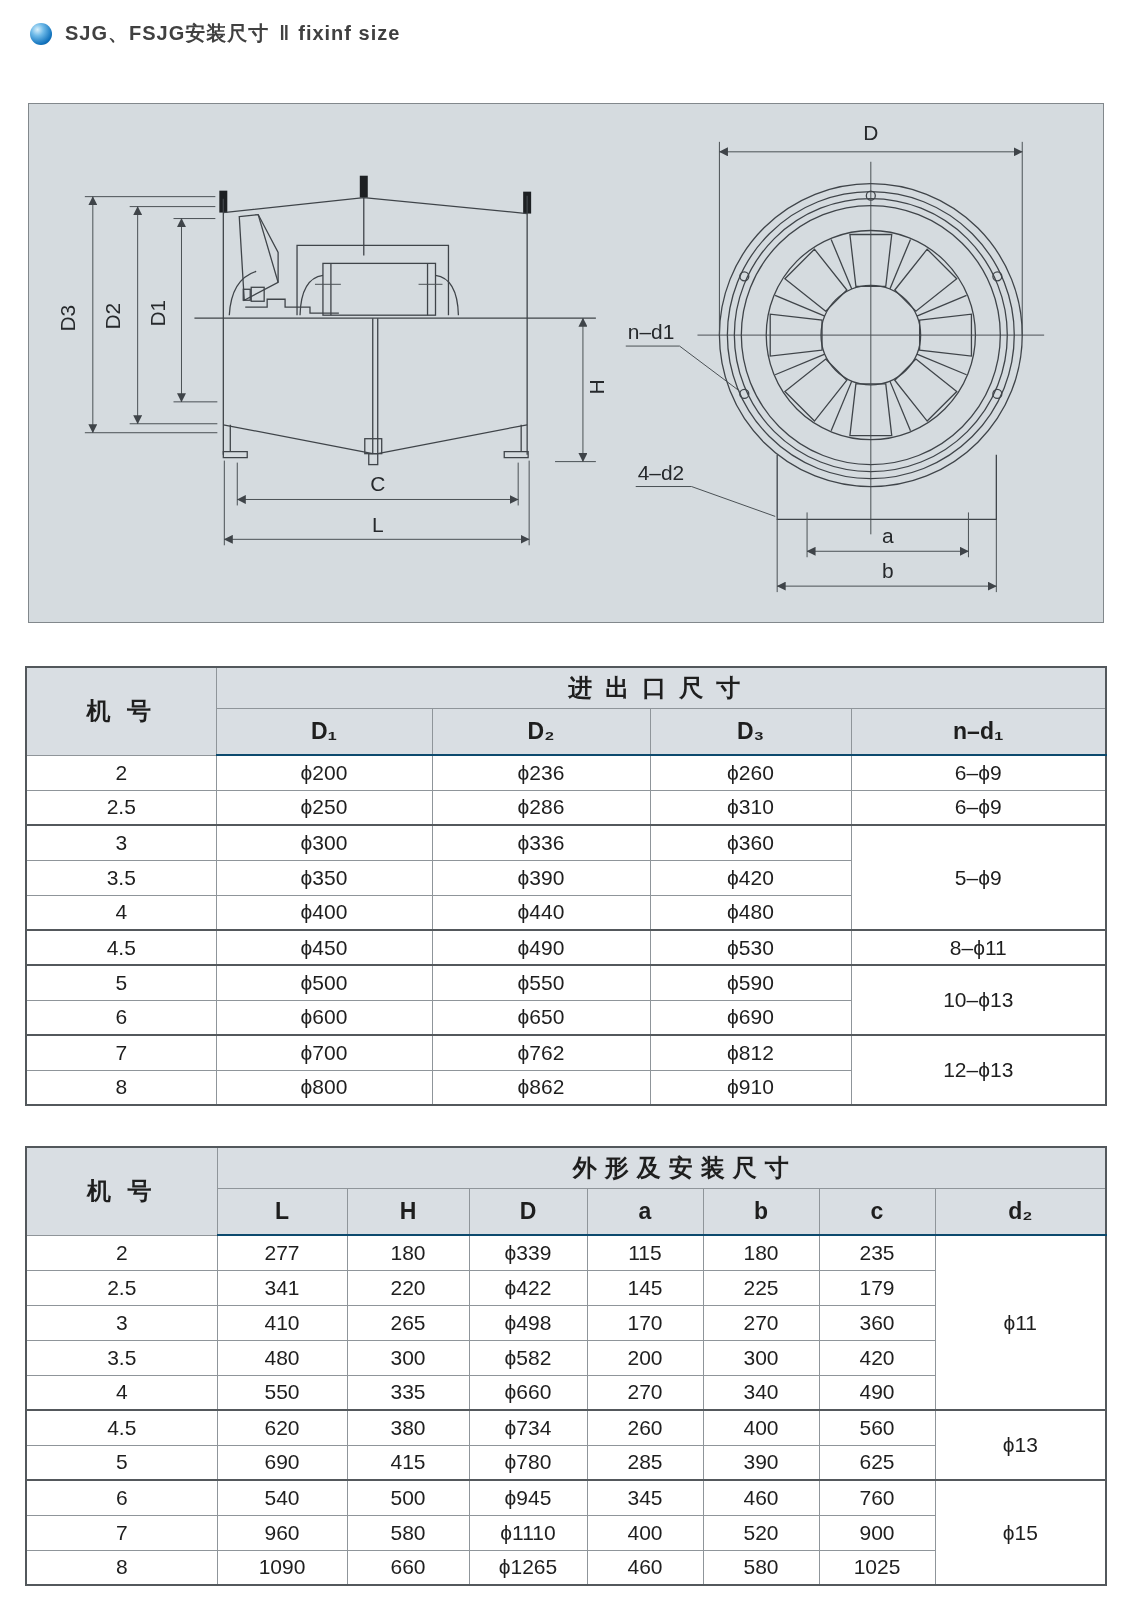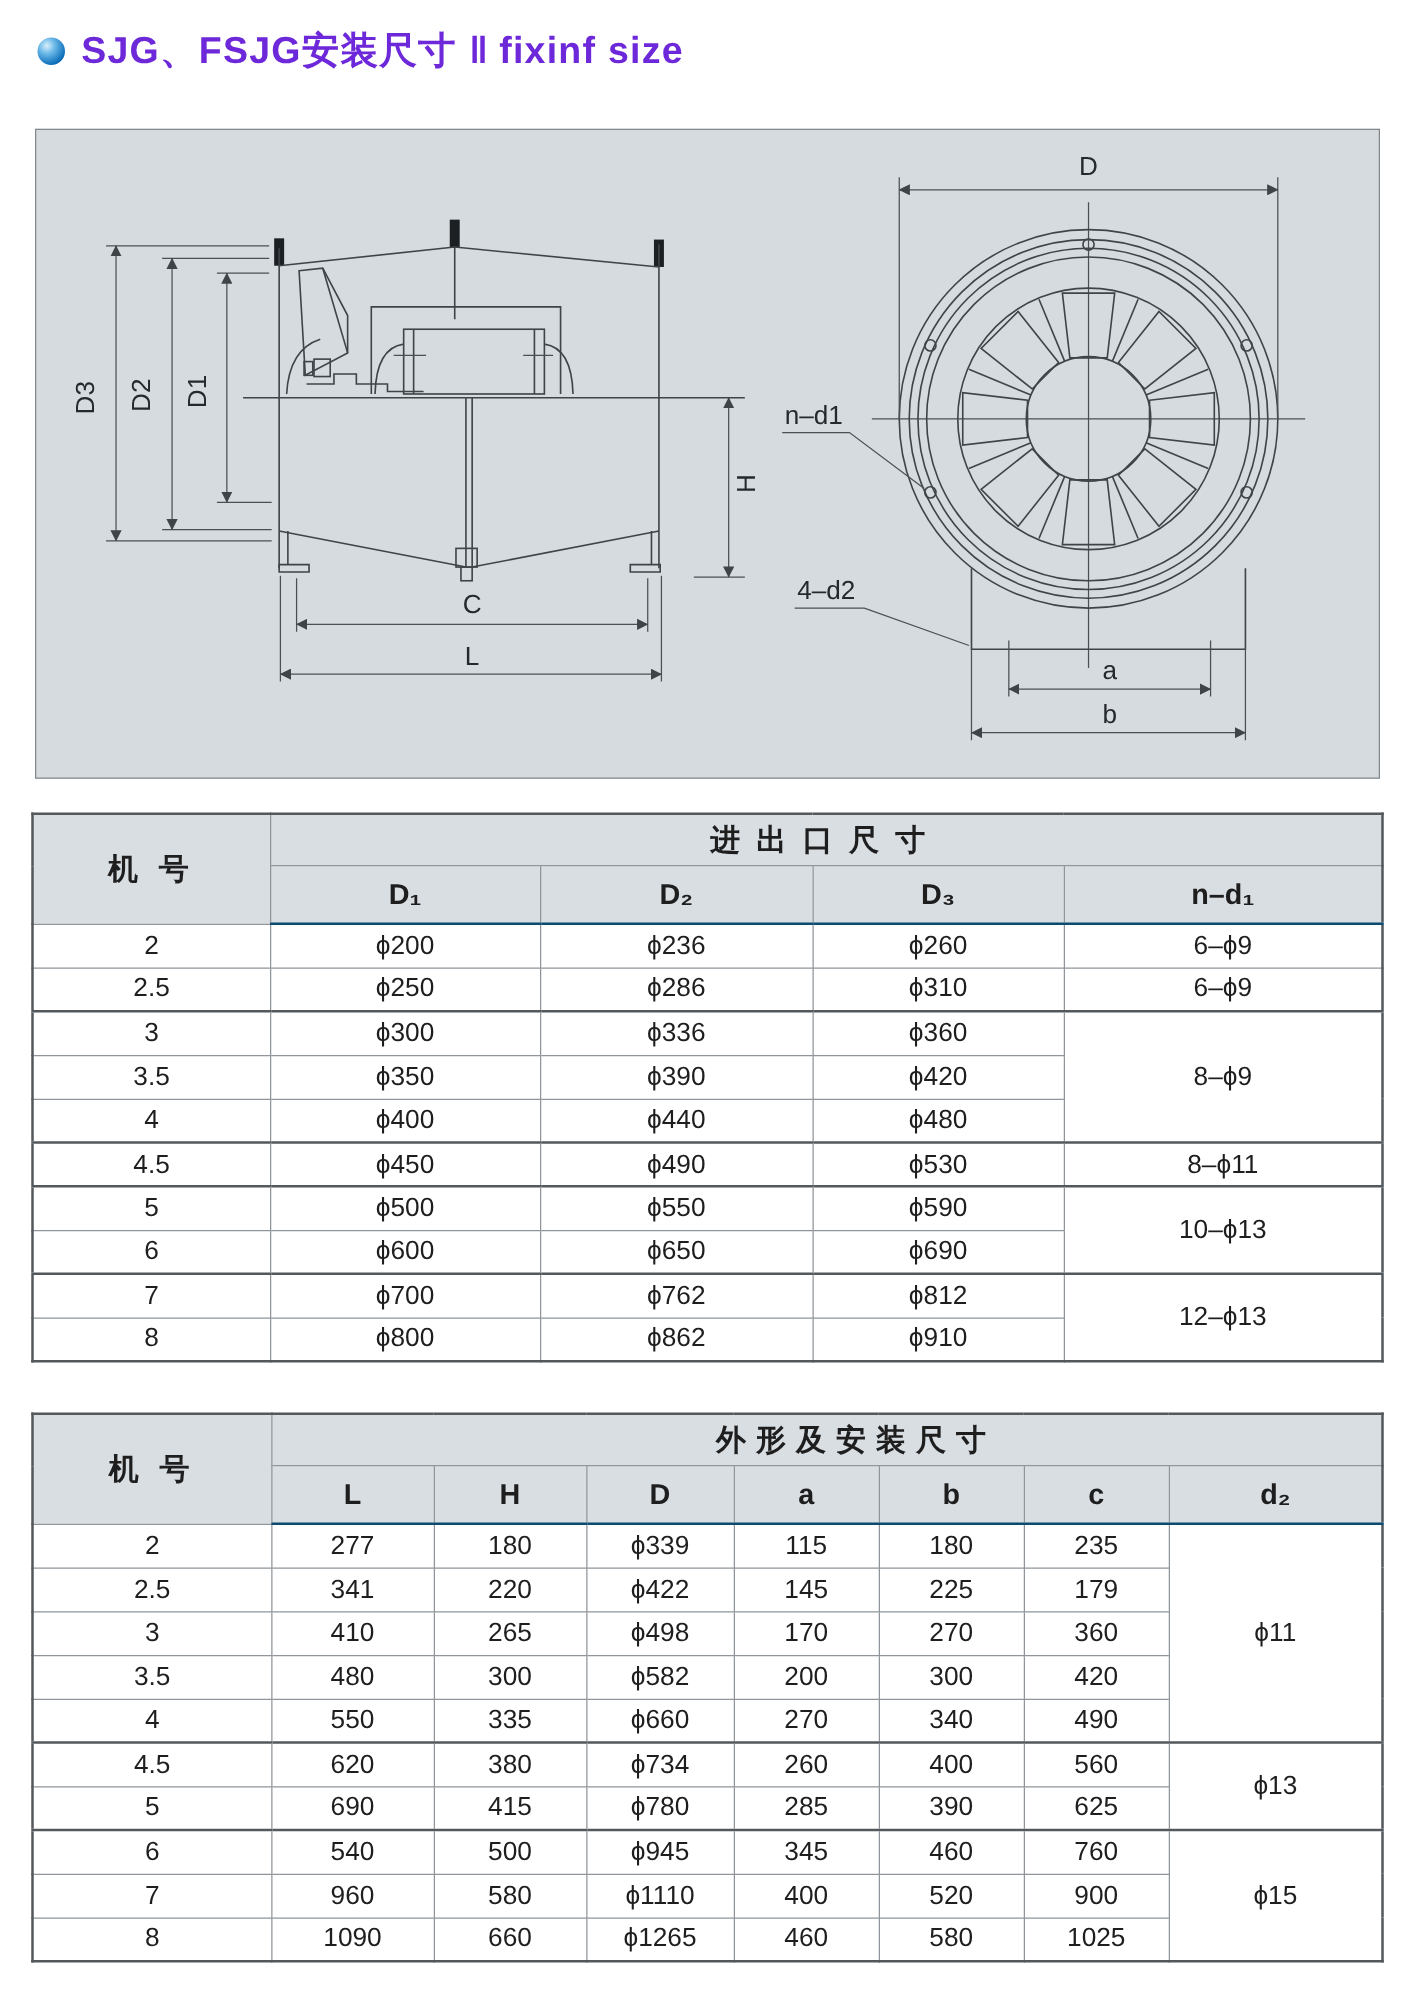--- a/index.html
+++ b/index.html
@@ -3,39 +3,39 @@
 <meta charset="utf-8">
 <style>
   html,body{margin:0;padding:0;background:#ffffff;}
   .page{position:relative;width:1131px;height:1600px;background:#fff;overflow:hidden;
         font-family:"Liberation Sans","DejaVu Sans",sans-serif;color:#222;}
 
   
   .title-row{position:absolute;left:30px;top:20px;display:flex;align-items:center;}
   .bullet{width:22px;height:22px;border-radius:50%;flex:0 0 auto;
           background:radial-gradient(circle at 34% 30%, #d9f0fb 0%, #6db9e8 30%, #1273bd 70%, #084a80 100%);}
-  .title-text{margin-left:13px;font-size:30px;font-weight:bold;color:#6d28d9;letter-spacing:1px;}
+  .title-text{margin-left:13px;font-size:20px;font-weight:bold;color:#404040;letter-spacing:1px;}
   .title-sep{margin:0 8px 0 10px;font-weight:bold;}
 
   
   .drawing{position:absolute;left:28px;top:103px;width:1076px;height:520px;
            background:#d5dbdf;border:1px solid #82888c;box-sizing:border-box;}
   svg{display:block;}
   .ln{stroke:#3f4449;stroke-width:1.3;fill:none;}
   .thin{stroke:#4a5054;stroke-width:1;fill:none;}
   .solid{fill:#1d2023;stroke:none;}
   svg text{font-family:"Liberation Sans","DejaVu Sans",sans-serif;font-size:21px;fill:#26292c;}
 
   
   table{border-collapse:collapse;table-layout:fixed;background:#fff;}
   .t1{position:absolute;left:25px;top:650px;width:1080px;height:435px;}
   .t2{position:absolute;left:25px;top:1130px;width:1080px;height:440px;}
   th,td{border:1px solid #8f959a;text-align:center;vertical-align:middle;
         font-size:21px;color:#1e1e1e;padding:0;}
-  table{border:2px solid #53585c;}
+  table{border:2px solid #53585c;margin-top:16px;}
   thead th{background:#d9dee3;}
   .h-group{font-size:24px;font-weight:bold;letter-spacing:13px;height:40px;text-align:center;}
   .h-group2{font-size:24px;font-weight:bold;letter-spacing:8px;height:40px;padding-left:47px;}
   .h-machine{font-size:24px;font-weight:bold;letter-spacing:5px;}
   .h-sub{font-size:23px;font-weight:bold;height:45px;}
   .t1 tbody tr{height:35px;}
   .t2 tbody tr{height:35px;}
   tr.grp td{border-top:2px solid #53585c;}
   thead tr.subrow th{border-bottom:2px solid #0c4a6e;}
 </style>
@@ -226,21 +226,21 @@
         <td>ϕ250</td>
         <td>ϕ286</td>
         <td>ϕ310</td>
         <td>6–ϕ9</td>
       </tr>
       <tr class="grp">
         <td>3</td>
         <td>ϕ300</td>
         <td>ϕ336</td>
         <td>ϕ360</td>
-        <td rowspan="3">8–ϕ9</td>
+        <td rowspan="3">5–ϕ9</td>
       </tr>
       <tr>
         <td>3.5</td>
         <td>ϕ350</td>
         <td>ϕ390</td>
         <td>ϕ420</td>
       </tr>
       <tr>
         <td>4</td>
         <td>ϕ400</td>

